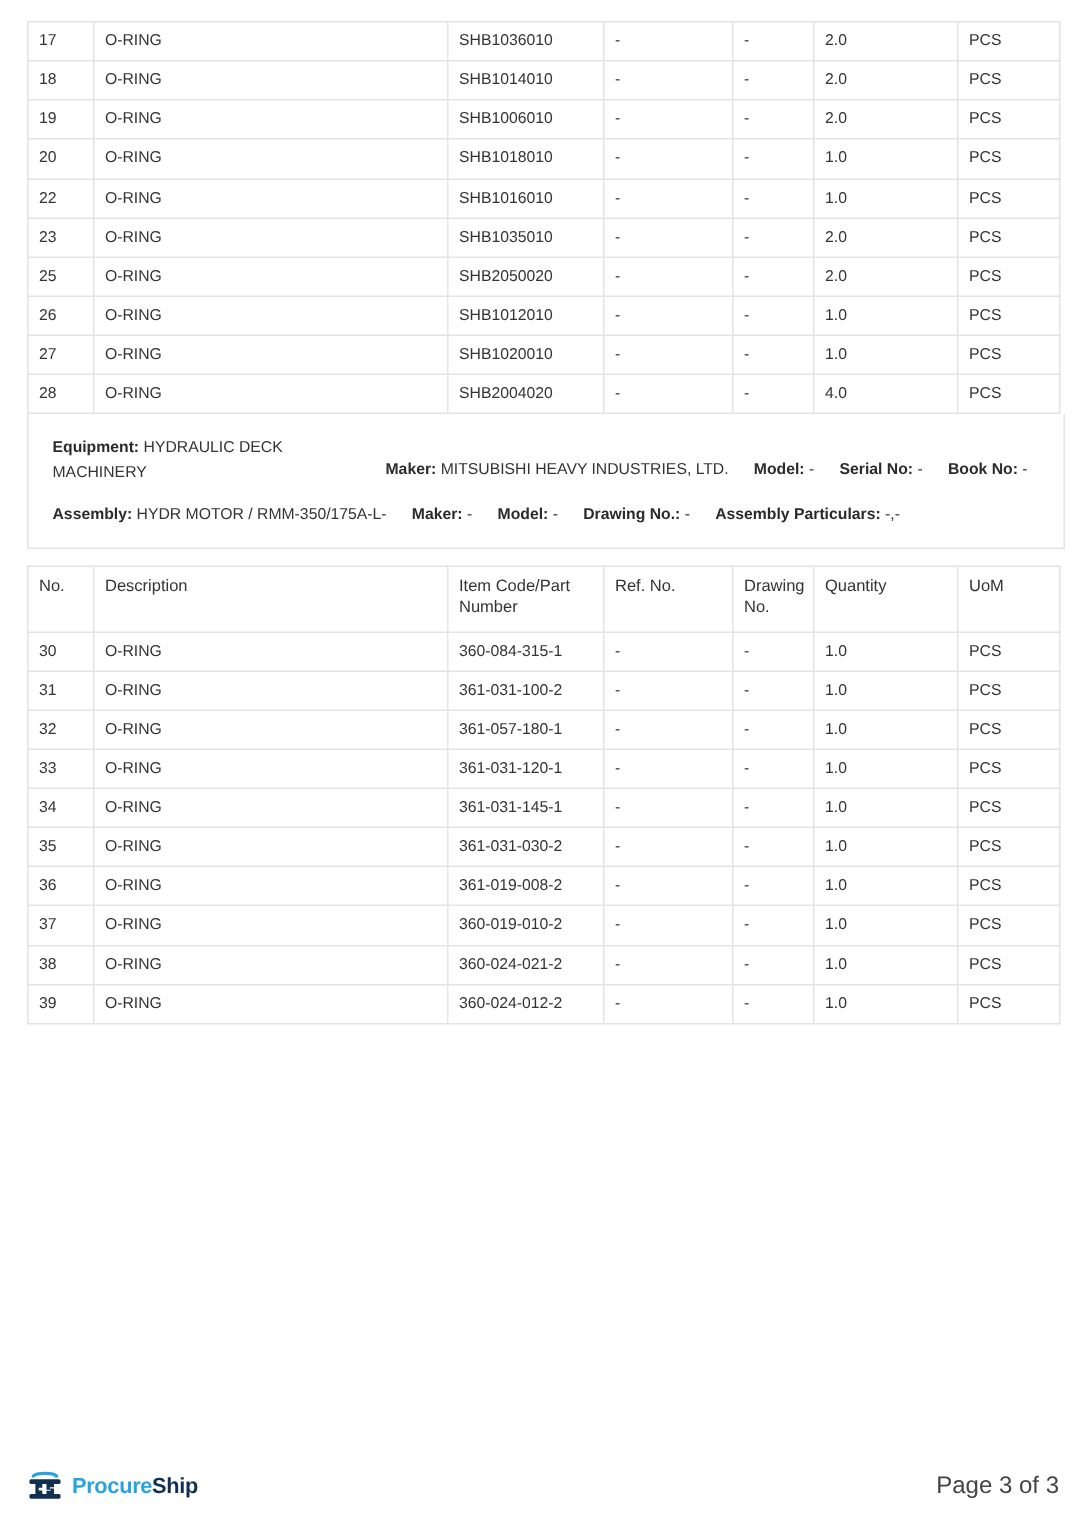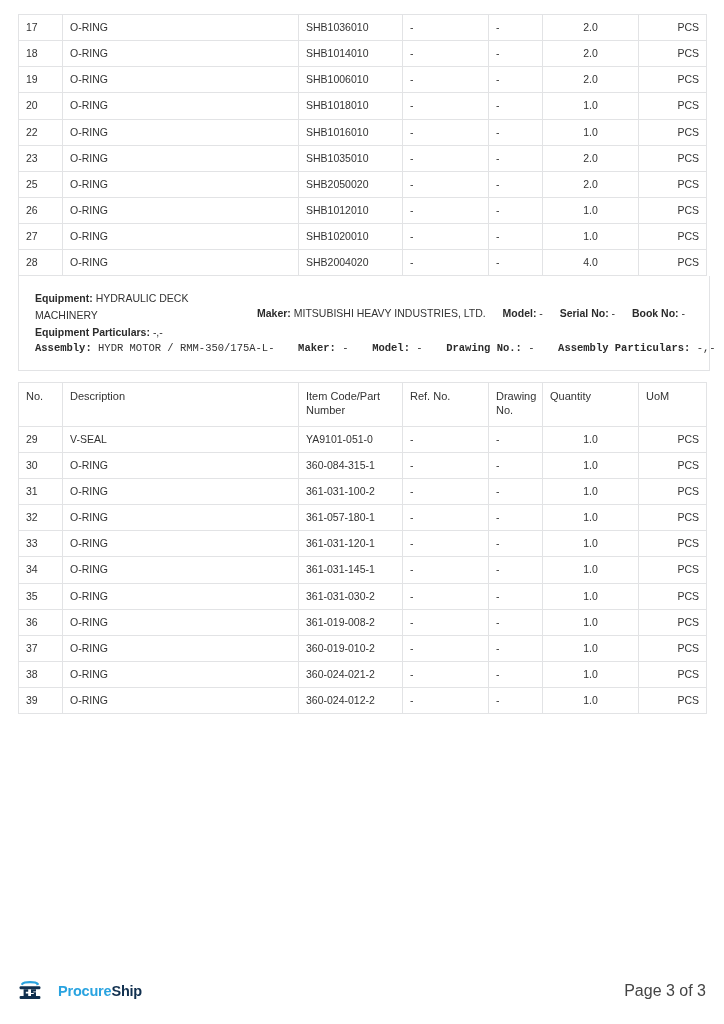--- a/index.html
+++ b/index.html
@@ -55,22 +55,22 @@
   }
   
   col.c-no    { width: 44px;  }
   col.c-desc  { width: 236px; }
   col.c-item  { width: 104px; }
   col.c-ref   { width: 86px;  }
   col.c-draw  { width: 54px;  }
   col.c-qty   { width: 96px;  }
   col.c-uom   { width: 68px;  }
 
-  td.qty  { text-align: center; }
-  td.uom  { text-align: right; }
+  td.qty  { text-align: left; }
+  td.uom  { text-align: left; }
   th.uom  { text-align: center; }
 
   
   .table-top { margin-top: 14px; }
 
   
   .equip-block {
     width: 692px;
     border: 1px solid #e2e3e5;
     border-top: none;
@@ -87,43 +87,43 @@
     width: 215px;
   }
   .equip-right {
     position: absolute;
     left: 222px;
     top: 15px;
     white-space: nowrap;
   }
   .equip-particulars { margin-top: 1px; }
   .assembly-row {
+    margin-top: 12px;
     white-space: nowrap;
-    font-family: Liberation Mono, monospace;
   }
   .lbl { font-weight: bold; color: #2b2b2b; }
   .sp { display: inline-block; width: 11px; }
 
   .table-second { margin-top: 11px; }
 
   
   .footer {
     position: absolute;
     left: 18px;
     right: 18px;
     bottom: 18px;
     height: 30px;
     display: flex;
     align-items: center;
     justify-content: space-between;
   }
   .brand {
     display: flex;
     align-items: center;
-    gap: 16px;
+    gap: 6px;
     justify-content: space-between;
   }
   .brand-mark { width: 24px; height: 22px; display: block; }
   .brand-text {
     font-size: 14.5px;
     letter-spacing: -0.2px;
     white-space: nowrap;
   }
   .brand-procure { color: #29a3e0; font-weight: bold; }
   .brand-ship { color: #11304f; font-weight: bold; }
@@ -254,24 +254,20 @@
           <span class="sp"></span>
           <span class="lbl">Model:</span>
           <span>-</span>
           <span class="sp"></span>
           <span class="lbl">Serial No:</span>
           <span>-</span>
           <span class="sp"></span>
           <span class="lbl">Book No:</span>
           <span>-</span>
         </div>
-      </div>
-      <div class="equip-particulars">
-        <span class="lbl">Equipment Particulars:</span>
-        <span>-,-</span>
       </div>
       <div class="assembly-row">
         <span class="lbl">Assembly:</span>
         <span>HYDR MOTOR / RMM-350/175A-L-</span>
         <span class="sp"></span>
         <span class="lbl">Maker:</span>
         <span>-</span>
         <span class="sp"></span>
         <span class="lbl">Model:</span>
         <span>-</span>
@@ -300,29 +296,20 @@
           <th>Description</th>
           <th>Item Code/Part Number</th>
           <th>Ref. No.</th>
           <th>Drawing No.</th>
           <th>Quantity</th>
           <th class="uom">UoM</th>
         </tr>
       </thead>
       <tbody>
           <tr>
-            <td>29</td>
-            <td>V-SEAL</td>
-            <td>YA9101-051-0</td>
-            <td>-</td>
-            <td>-</td>
-            <td class="qty">1.0</td>
-            <td class="uom">PCS</td>
-          </tr>
-          <tr>
             <td>30</td>
             <td>O-RING</td>
             <td>360-084-315-1</td>
             <td>-</td>
             <td>-</td>
             <td class="qty">1.0</td>
             <td class="uom">PCS</td>
           </tr>
           <tr>
             <td>31</td>

